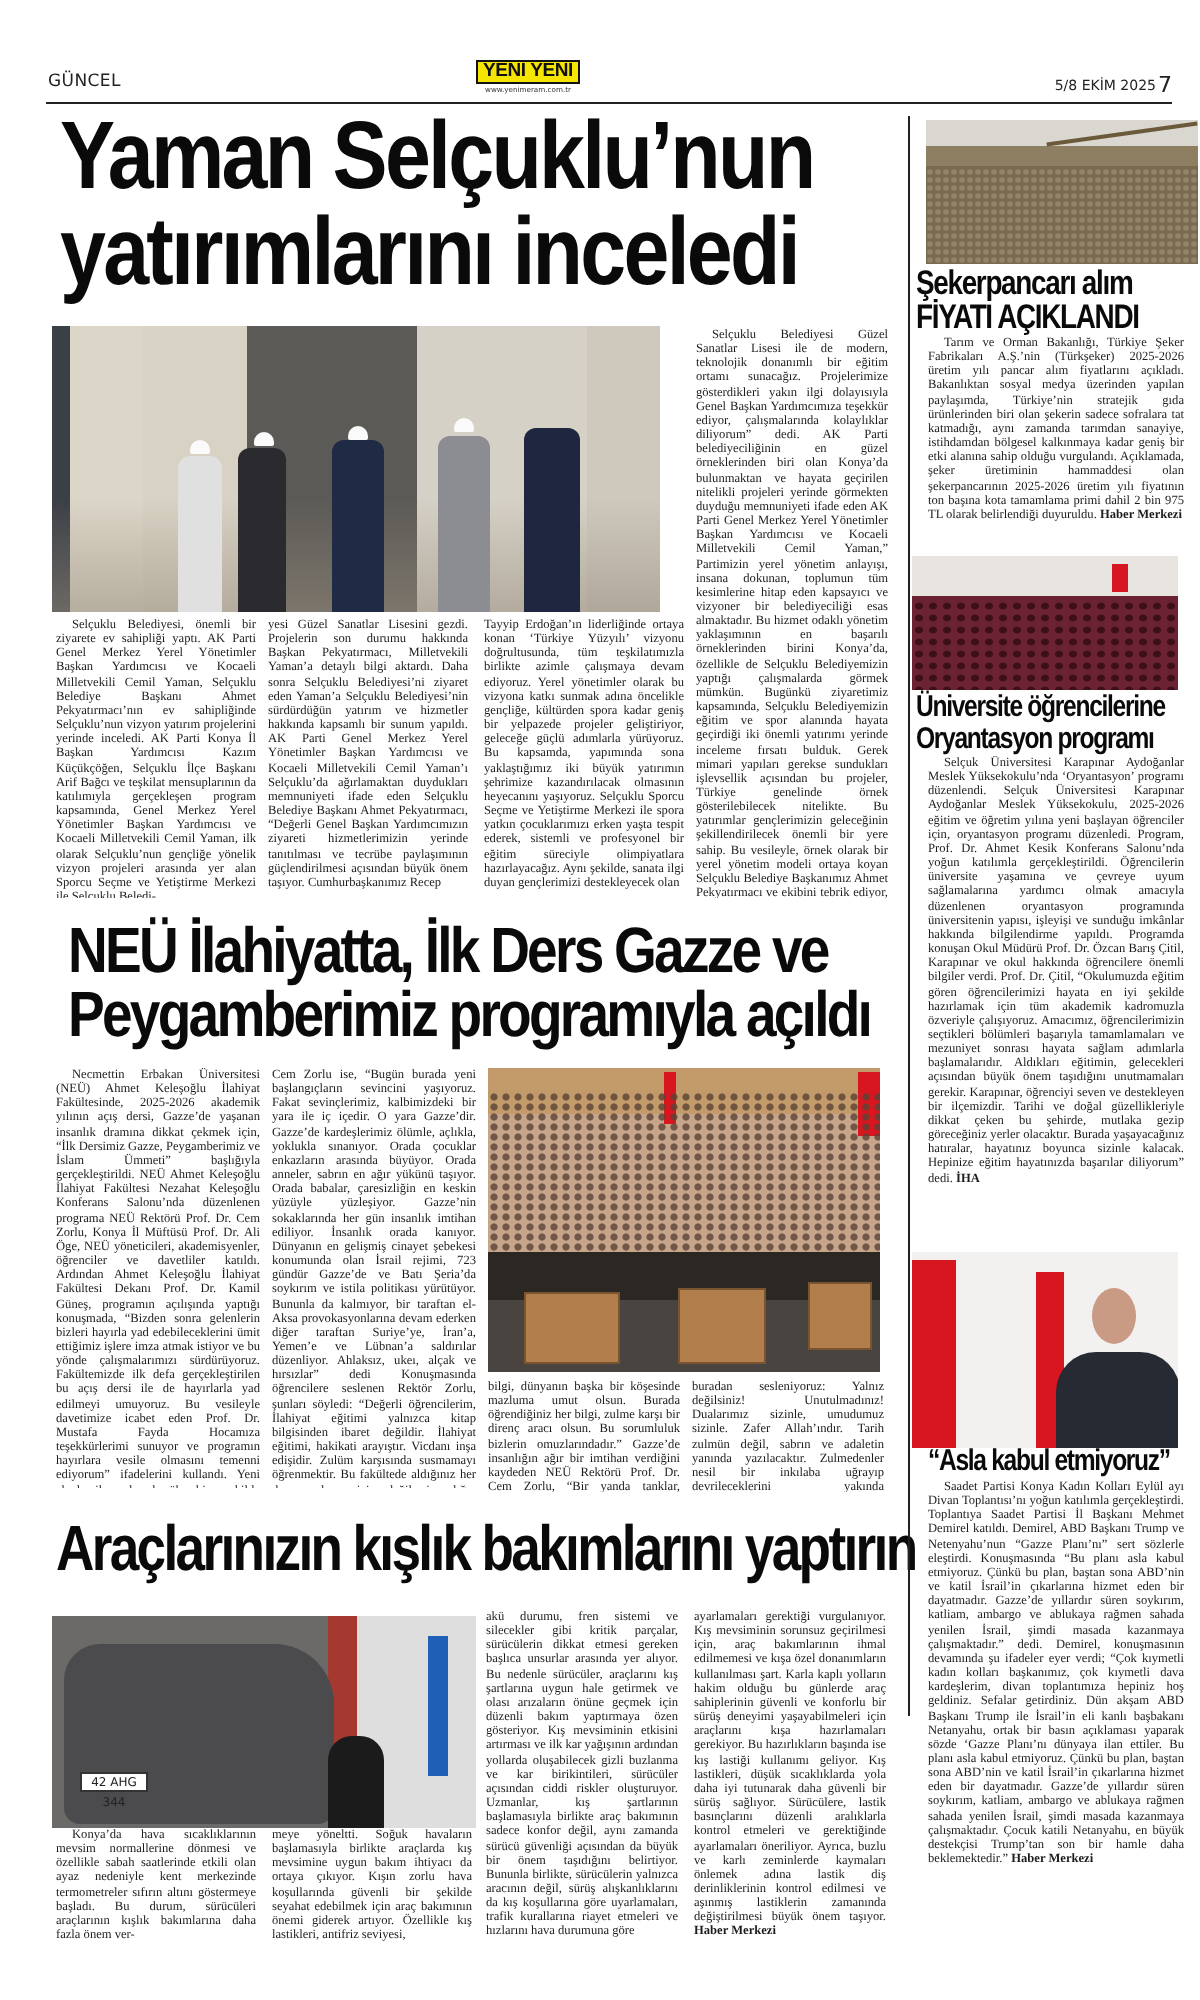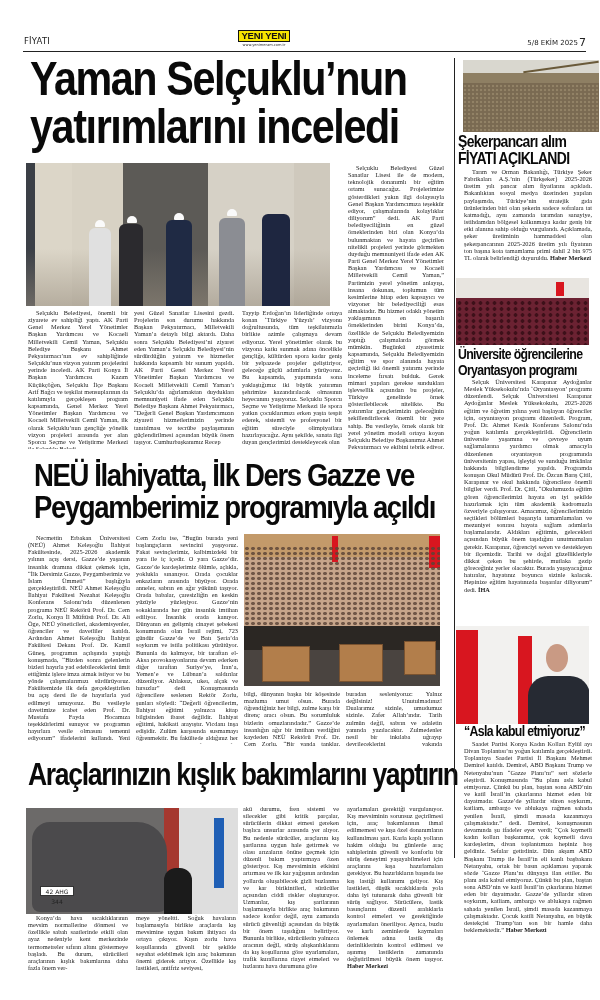--- a/index.html
+++ b/index.html
@@ -66,21 +66,21 @@
   .sig { font-weight: bold; }
 
   .vrule { width: 1px; background: #222; }
 
   
   .sh { font-family: "Liberation Sans", sans-serif; font-weight: bold; color: #0a0a0a; white-space: nowrap; letter-spacing: -0.8px; transform-origin: left top; transform: scaleX(0.82); }
 </style>
 </head>
 <body>
 
-<div class="abs hdr-section">FİYATI</div>
+<div class="abs hdr-section">GÜNCEL</div>
 <div class="abs hdr-logo">YENI YENI</div>
 <div class="abs hdr-url">www.yenimeram.com.tr</div>
 <div class="abs hdr-date"><span>5/8 EKİM 2025</span><b>7</b></div>
 <div class="abs hdr-rule"></div>
 
 <div class="abs hl hl1">Yaman Selçuklu’nun</div>
 <div class="abs hl hl1b">yatırımlarını inceledi</div>
 
 <div class="abs photo ph-main" title="Officials in hard hats touring a building under construction">
   <div class="person" style="left:63px;width:22px;height:78px;background:#e0e0e0;"></div>

